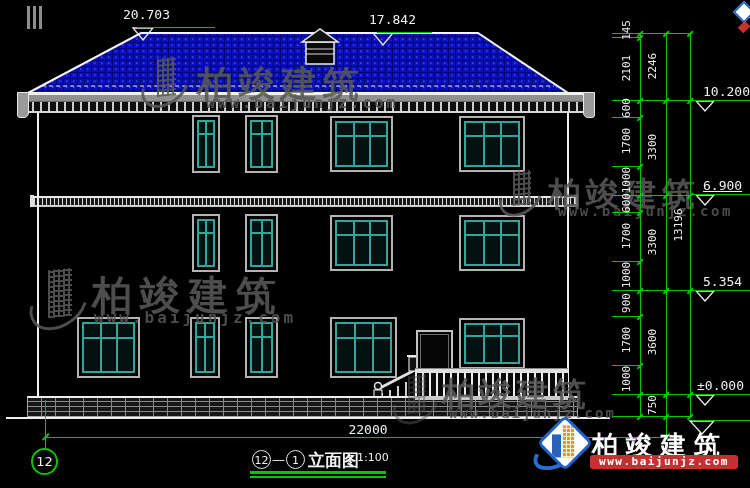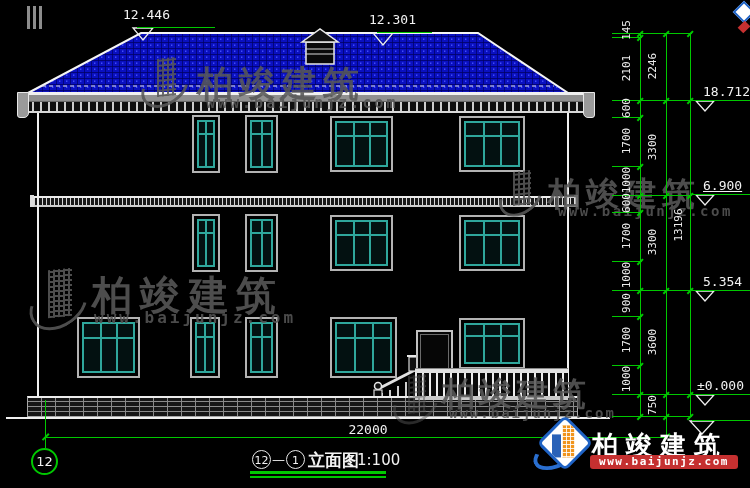--- a/index.html
+++ b/index.html
@@ -248,23 +248,23 @@
     <div class="wm-logo" style="left:395px;top:373px;width:44px;height:46px;opacity:.55;">
         <div class="arc"></div>
         <div class="bld"></div>
       </div>
     <div class="wm-brand" style="left:442px;top:372px;font-size:33px;letter-spacing:4px;">柏竣建筑</div>
     <div class="wm-www" style="left:449px;top:405px;font-size:14px;letter-spacing:2px;">www.baijunjz.com</div>
   </div>
 
   <div class="abs" style="left:27px;top:6px;width:17px;height:23px;z-index:5;background:repeating-linear-gradient(90deg,#b0b0b0 0 3px,transparent 3px 6px);opacity:.8;"></div>
 
-  <div class="dimh" style="left:123px;top:7px;">12.446</div>
+  <div class="dimh" style="left:123px;top:7px;">20.703</div>
   <div class="green" style="left:137px;top:27px;width:78px;height:1px;z-index:7;"></div>
-  <div class="dimh" style="left:369px;top:12px;">12.301</div>
+  <div class="dimh" style="left:369px;top:12px;">17.842</div>
   <div class="green" style="left:377px;top:32px;width:55px;height:1px;z-index:7;"></div>
 
   <div class="green" style="left:640px;top:33px;width:1px;height:384px;z-index:7;"></div>
   <div class="green" style="left:666px;top:33px;width:1px;height:404px;z-index:7;"></div>
   <div class="green" style="left:690px;top:33px;width:1px;height:384px;z-index:7;"></div>
   <div id="dim-ticks">
       <div class="green" style="left: 612px; top: 33px; width: 80px; height: 1px; z-index: 7;"></div>
       <div class="green" style="left: 612px; top: 100px; width: 80px; height: 1px; z-index: 7;"></div>
       <div class="green" style="left: 612px; top: 195px; width: 80px; height: 1px; z-index: 7;"></div>
       <div class="green" style="left: 612px; top: 290px; width: 80px; height: 1px; z-index: 7;"></div>
@@ -317,21 +317,21 @@
       <div class="dimv" style="left: 605px; top: 371px;">1000</div>
       <div class="dimv" style="left: 631px; top: 58px;">2246</div>
       <div class="dimv" style="left: 631px; top: 139px;">3300</div>
       <div class="dimv" style="left: 631px; top: 234px;">3300</div>
       <div class="dimv" style="left: 631px; top: 334px;">3600</div>
       <div class="dimv" style="left: 631px; top: 397px;">750</div>
       <div class="dimv" style="left: 657px; top: 217px;">13196</div>
     </div>
   <div id="elev-flags">
       <div class="green" style="left: 692px; top: 100px; width: 58px; height: 1px; z-index: 7;"></div>
-      <div class="elev-label" style="left: 703px; top: 84px;">18.712</div>
+      <div class="elev-label" style="left: 703px; top: 84px;">10.200</div>
       <div class="green" style="left: 692px; top: 194px; width: 58px; height: 1px; z-index: 7;"></div>
       <div class="elev-label" style="left: 703px; top: 178px; text-decoration: underline;">6.900</div>
       <div class="green" style="left: 692px; top: 290px; width: 58px; height: 1px; z-index: 7;"></div>
       <div class="elev-label" style="left: 703px; top: 274px;">5.354</div>
       <div class="green" style="left: 692px; top: 394px; width: 58px; height: 1px; z-index: 7;"></div>
       <div class="elev-label" style="left: 697px; top: 378px;">±0.000</div>
       <div class="green" style="left: 692px; top: 420px; width: 58px; height: 1px; z-index: 7;"></div>
     </div>
 
   <div class="green" style="left:45px;top:400px;width:1px;height:48px;z-index:7;"></div>
@@ -339,21 +339,21 @@
   <div class="green" style="left:41px;top:436px;width:9px;height:1.5px;transform:rotate(-45deg);z-index:7;"></div>
   <div class="green" style="left:662px;top:436px;width:9px;height:1.5px;transform:rotate(-45deg);z-index:7;"></div>
   <div class="dimh" style="left:340px;top:422px;width:56px;text-align:center;">22000</div>
 
   <div class="axis-circle" style="left:31px;top:448px;">12</div>
 
   <div class="tcirc" style="left:252px;top:450px;">12</div>
   <div class="title-text" style="left:272px;top:452px;font-size:13px;">—</div>
   <div class="tcirc" style="left:286px;top:450px;">1</div>
   <div class="title-text" style="left:308px;top:449px;font-size:17px;font-weight:bold;">立面图</div>
-  <div class="title-text" style="left:357px;top:451px;font-size:15px;">1:100</div>
+  <div class="title-text" style="left:357px;top:451px;font-size:11px;">1:100</div>
   <div class="green" style="left:250px;top:471px;width:136px;height:2.5px;"></div>
   <div class="green" style="left:250px;top:476px;width:136px;height:1.5px;"></div>
 
   <div class="logo-swoosh" style="left:531px;top:436px;"></div>
   <div class="logo-diamond" style="left:545px;top:423px;">
     <div class="inner">
         <div class="b1"></div>
         <div class="b2"></div>
       </div>
   </div>

